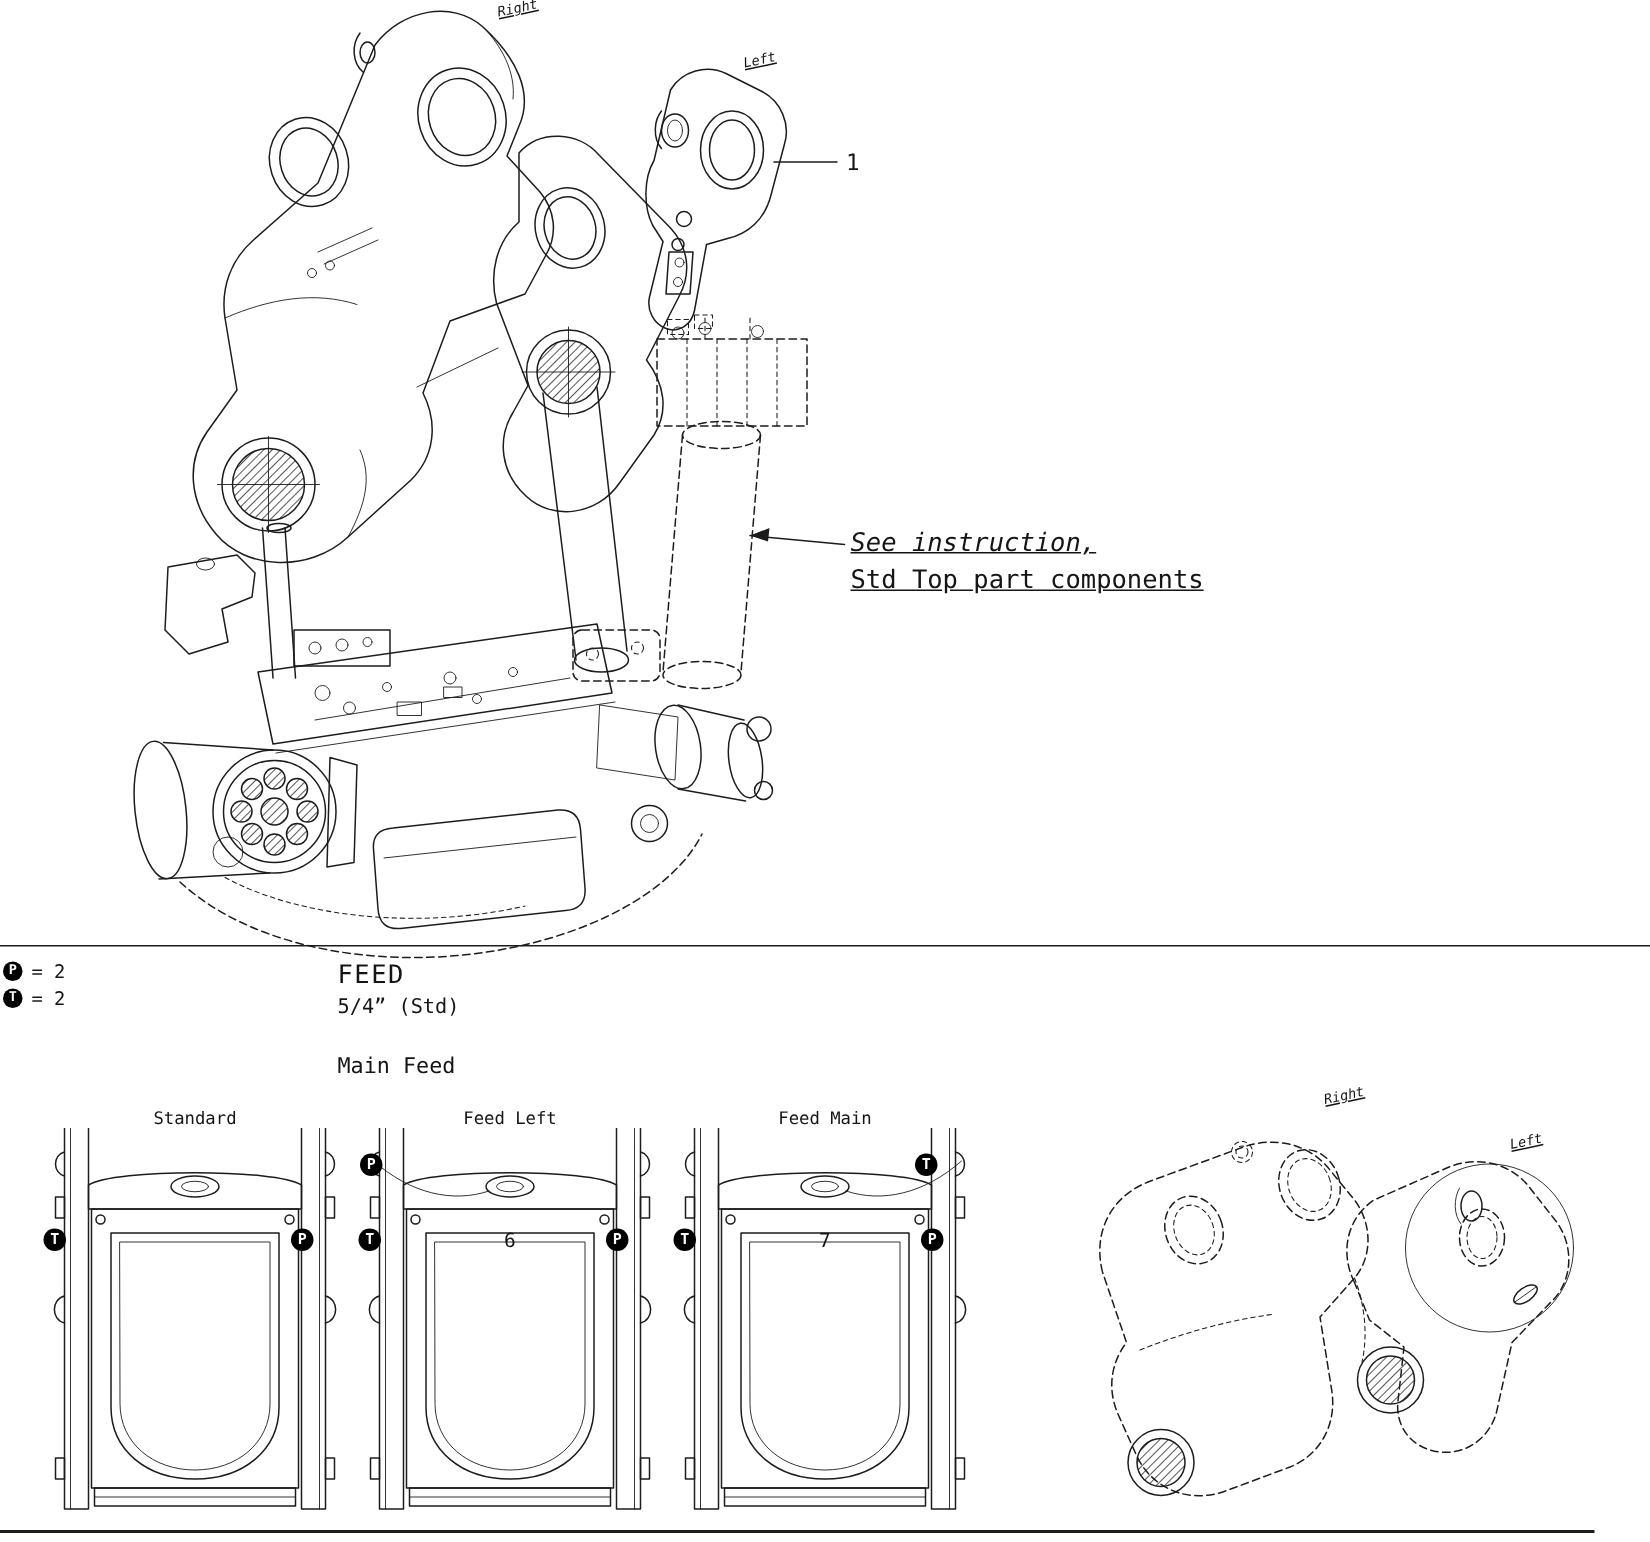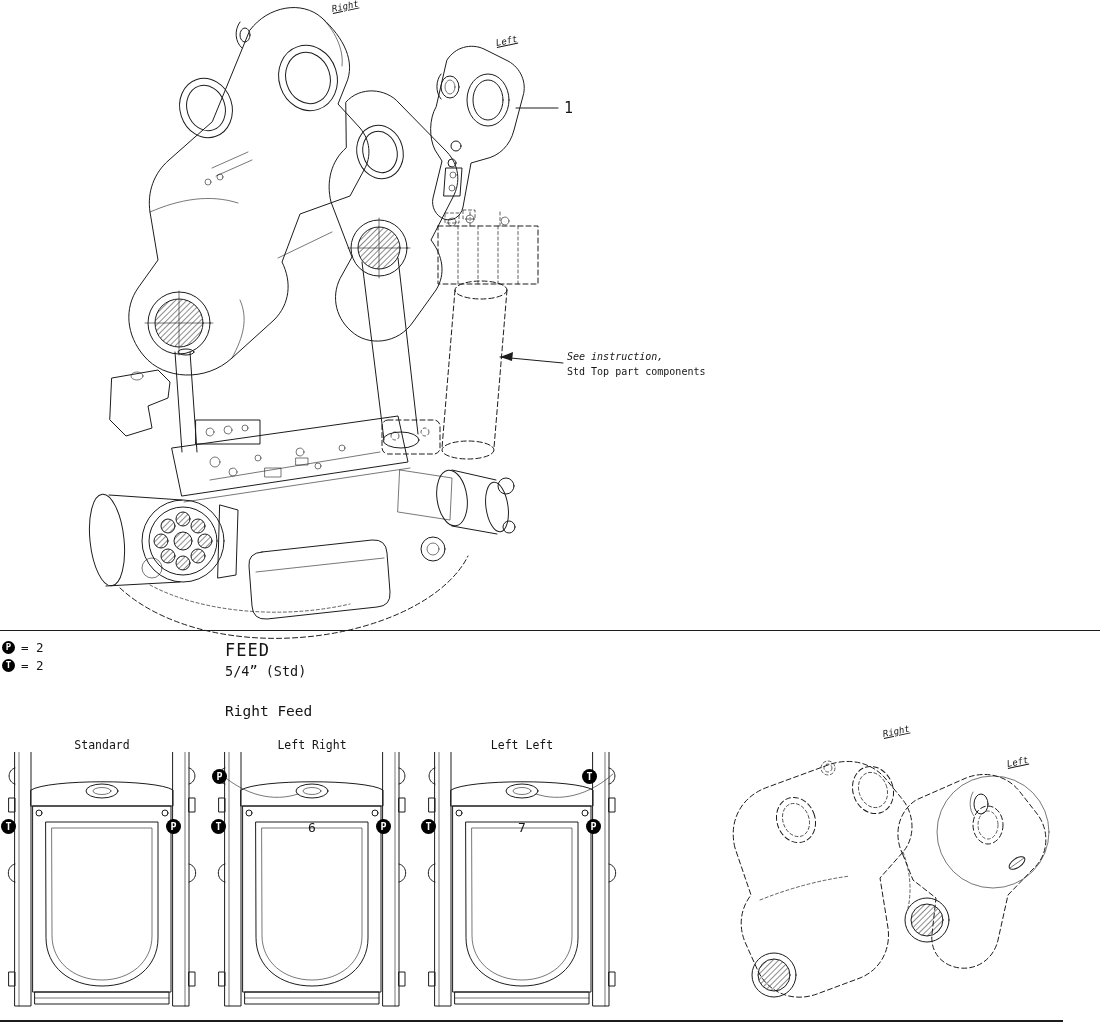--- a/index.html
+++ b/index.html
@@ -29,24 +29,24 @@
     width:13px; height:13px; font-size:9px; position:static; flex:none;
     border-radius:50%; background:#000; color:#fff; font-weight:bold;
     display:flex; align-items:center; justify-content:center; line-height:1;
   }
   .rule { position:absolute; background:#1c1c1c; }
   .legend-row { position:absolute; display:flex; align-items:center; gap:6px; font-size:12.5px; }
   .center-txt { text-align:left; }
   .feed-title { font-size:17px; letter-spacing:1px; }
   .feed-sub   { font-size:13.5px; }
   .group-lbl  { font-size:14.5px; }
-  .diag { position:absolute; width:188px; height:280px; }
+  .diag { position:absolute; width:188px; height:280px;margin-left:28px; }
   .diag-title { position:absolute; top:0; left:0; width:100%; text-align:center; font-size:11.5px; background:#fff; z-index:2; }
   .diag-num { position:absolute; top:82px; left:0; width:100%; text-align:center; font-size:13px; }
-  .note { position:absolute; font-size:10px; line-height:1.45; white-space:nowrap; }
+  .note { position:absolute; font-size:17px; line-height:1.45; white-space:nowrap;text-decoration:underline; }
   .note .it { font-style:italic; }
   .callout { position:absolute; font-size:15px; }
 </style>
 </head>
 <body>
 
 <div class="sheet">
 
   <svg width="0" height="0">
     <defs>
@@ -243,45 +243,45 @@
     <span class="badge-s">P</span>
     <span>= 2</span>
   </div>
   <div class="legend-row" style="left:2px;top:658px">
     <span class="badge-s">T</span>
     <span>= 2</span>
   </div>
 
   <div class="abs center-txt feed-title" style="left:225px;top:640px;width:160px">FEED</div>
   <div class="abs center-txt feed-sub" style="left:225px;top:663px;width:160px">5/4” (Std)</div>
-  <div class="abs center-txt group-lbl" style="left:225px;top:703px;width:160px">Right Feed</div>
+  <div class="abs center-txt group-lbl" style="left:225px;top:703px;width:160px">Main Feed</div>
 
   <div class="diag" style="left:8px;top:738px">
     <div class="diag-title">Standard</div>
     <svg style="left:0;top:6px" width="188" height="268" viewBox="0 0 188 268">
       <use href="#feedframe"></use>
     </svg>
     <div class="badge" style="left:-7px;top:81px">T</div>
     <div class="badge" style="left:158px;top:81px">P</div>
   </div>
 
   <div class="diag" style="left:218px;top:738px">
-    <div class="diag-title">Left Right</div>
+    <div class="diag-title">Feed Left</div>
     <svg style="left:0;top:6px" width="188" height="268" viewBox="0 0 188 268">
       <use href="#feedframe"></use>
       <path class="t" d="M3,30 C28,52 56,58 80,50"></path>
     </svg>
     <div class="badge" style="left:-6px;top:31px">P</div>
     <div class="badge" style="left:-7px;top:81px">T</div>
     <div class="badge" style="left:158px;top:81px">P</div>
     <div class="diag-num">6</div>
   </div>
 
   <div class="diag" style="left:428px;top:738px">
-    <div class="diag-title">Left Left</div>
+    <div class="diag-title">Feed Main</div>
     <svg style="left:0;top:6px" width="188" height="268" viewBox="0 0 188 268">
       <use href="#feedframe"></use>
       <path class="t" d="M185,30 C160,52 132,58 108,50"></path>
     </svg>
     <div class="badge" style="left:154px;top:31px">T</div>
     <div class="badge" style="left:-7px;top:81px">T</div>
     <div class="badge" style="left:158px;top:81px">P</div>
     <div class="diag-num">7</div>
   </div>
 

